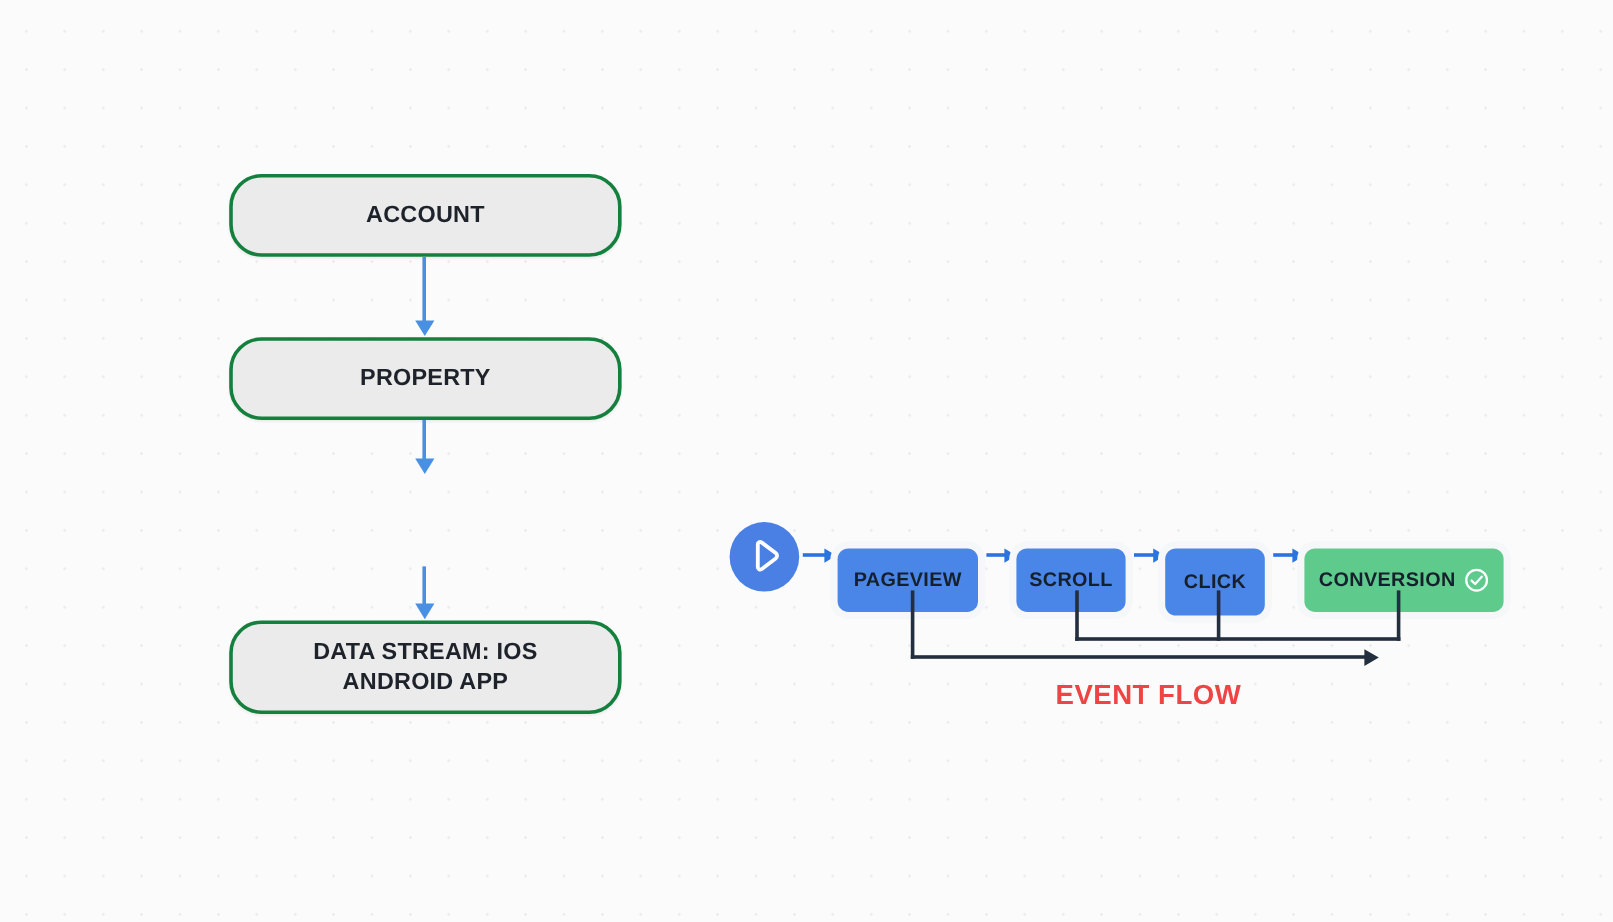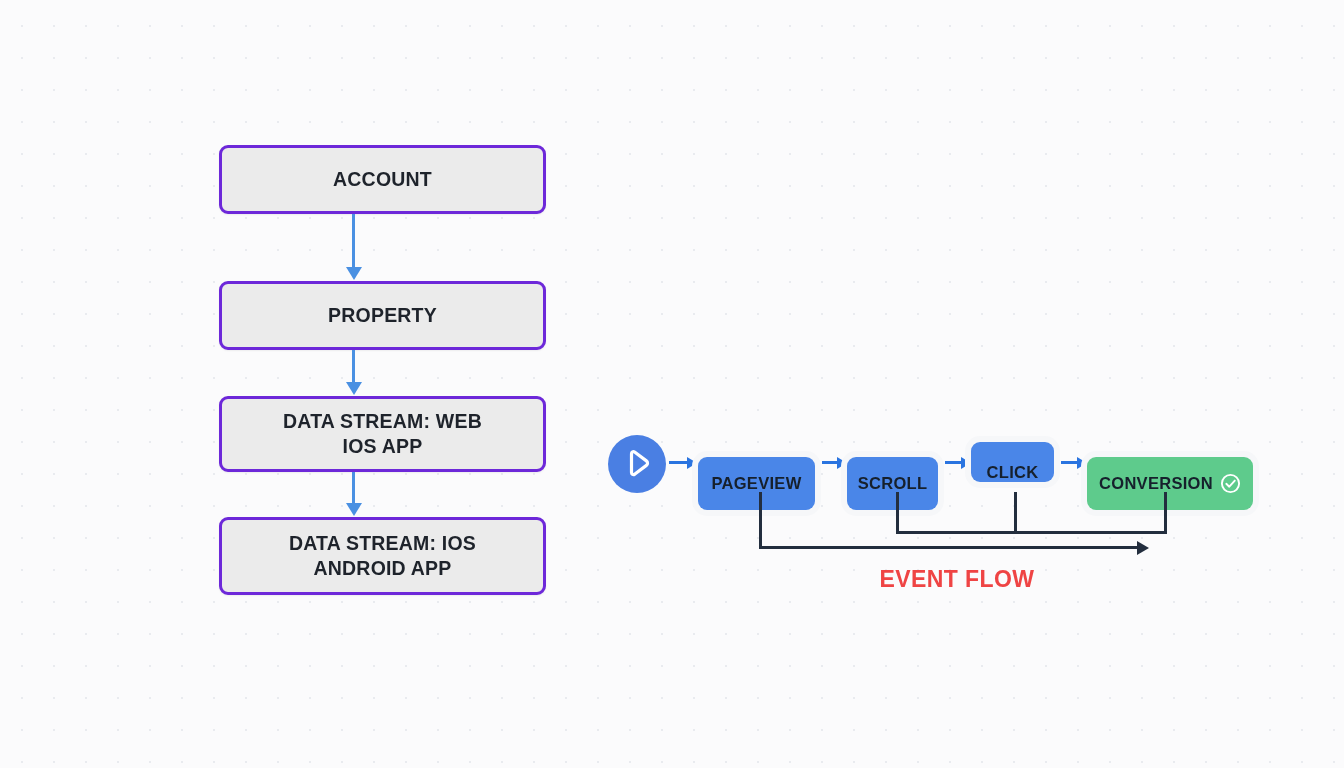--- a/index.html
+++ b/index.html
@@ -21,33 +21,32 @@
     position: absolute;
     inset: 0;
     width: 1344px;
     height: 768px;
   }
 
   
   .hier-box {
     position: absolute;
     background: #ebebeb;
-    border: 3px solid #6d28d9;
-    border-radius: 9px;
+    border: 3px solid #15803d;
+    border-radius: 27px;
     display: flex;
     align-items: center;
     justify-content: center;
     text-align: center;
     color: #1e232b;
     font-weight: 700;
     font-size: 19.5px;
     letter-spacing: 0.2px;
     line-height: 1.30;
     box-shadow: 0 1px 2px rgba(0,0,0,0.06);
-    margin-left: 28px;
   }
   #box-account  { left: 191px; top: 145px; width: 327px; height: 69px; }
   #box-property { left: 191px; top: 281px; width: 327px; height: 69px; }
   #box-ds-web   { left: 191px; top: 396px; width: 327px; height: 76px; }
   #box-ds-ios   { left: 191px; top: 517px; width: 327px; height: 78px; }
 
   .hier-arrow {
     position: absolute;
     left: 352px;
     width: 3px;
@@ -91,21 +90,21 @@
     font-size: 16.5px;
     letter-spacing: 0.3px;
     box-shadow: 0 0 0 6px #f6f7f9, 0 2px 4px rgba(0,0,0,0.10);
     margin-top: 20px;
   }
   .ev-blue  { background: #4a86e8; }
   .ev-green { background: #5ecb8c; }
 
   #ev-pageview   { left: 698px;  top: 437px; width: 117px; height: 53px; }
   #ev-scroll     { left: 847px;  top: 437px; width: 91px;  height: 53px; }
-  #ev-click      { left: 971px;  top: 422px; width: 83px;  height: 40px; align-items: flex-end; }
+  #ev-click      { left: 971px;  top: 437px; width: 83px;  height: 56px; }
   #ev-conversion { left: 1087px; top: 437px; width: 166px; height: 53px; }
 
   .ev-arrow {
     position: absolute;
     top: 461px;
     height: 3px;
     background: #2a74e0;
   }
   .ev-arrow::after {
     content: "";
@@ -166,23 +165,20 @@
   </div>
 
   <div class="hier-arrow" id="harrow-1"></div>
 
   <div class="hier-box" id="box-property">
     <span>PROPERTY</span>
   </div>
 
   <div class="hier-arrow" id="harrow-2"></div>
 
-  <div class="hier-box" id="box-ds-web">
-    <span class="ml">DATA STREAM: WEB<br>IOS APP</span>
-  </div>
 
   <div class="hier-arrow" id="harrow-3"></div>
 
   <div class="hier-box" id="box-ds-ios">
     <span class="ml">DATA STREAM: IOS<br>ANDROID APP</span>
   </div>
 
   <div class="play-icon">
     <svg width="34" height="34" viewBox="0 0 34 34" aria-hidden="true">
       <path d="M11.5 6.8 C11.5 5.0 13.2 4.1 14.6 5.0 L26.4 13.9

